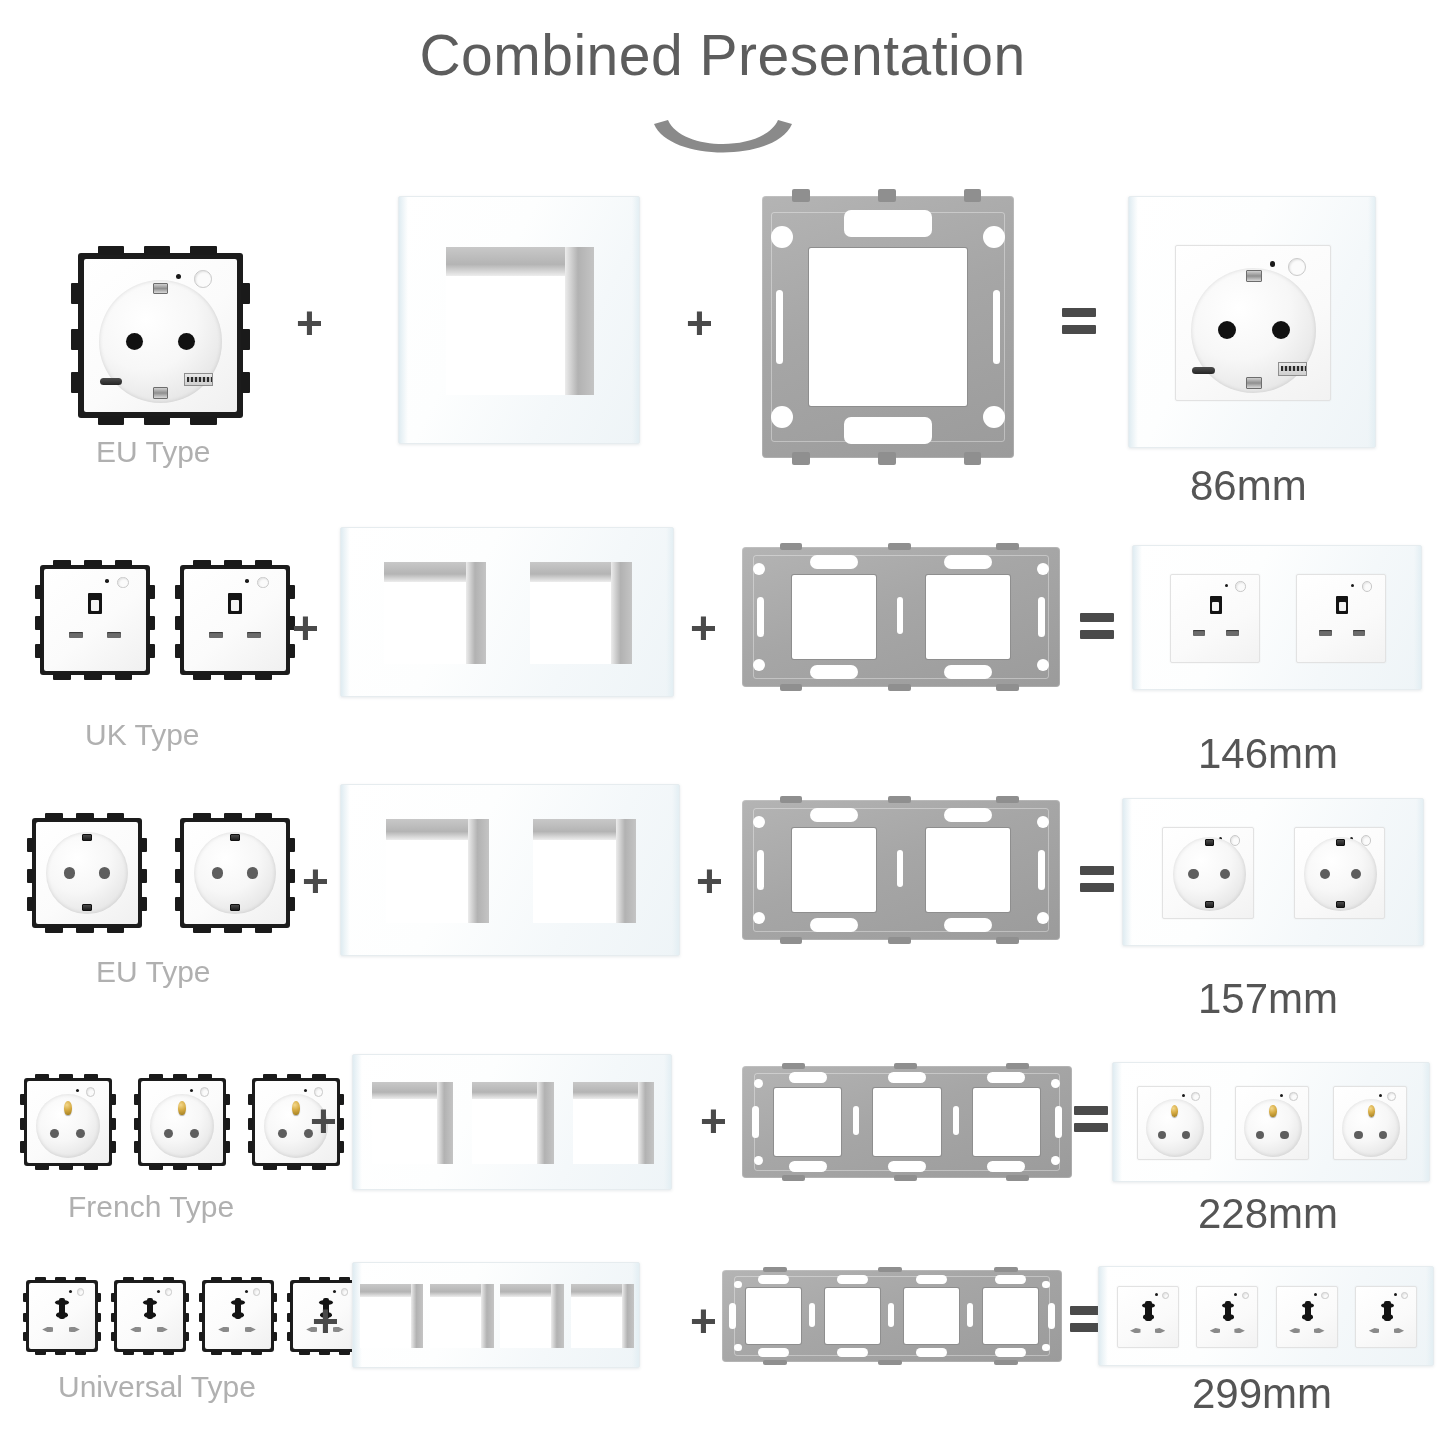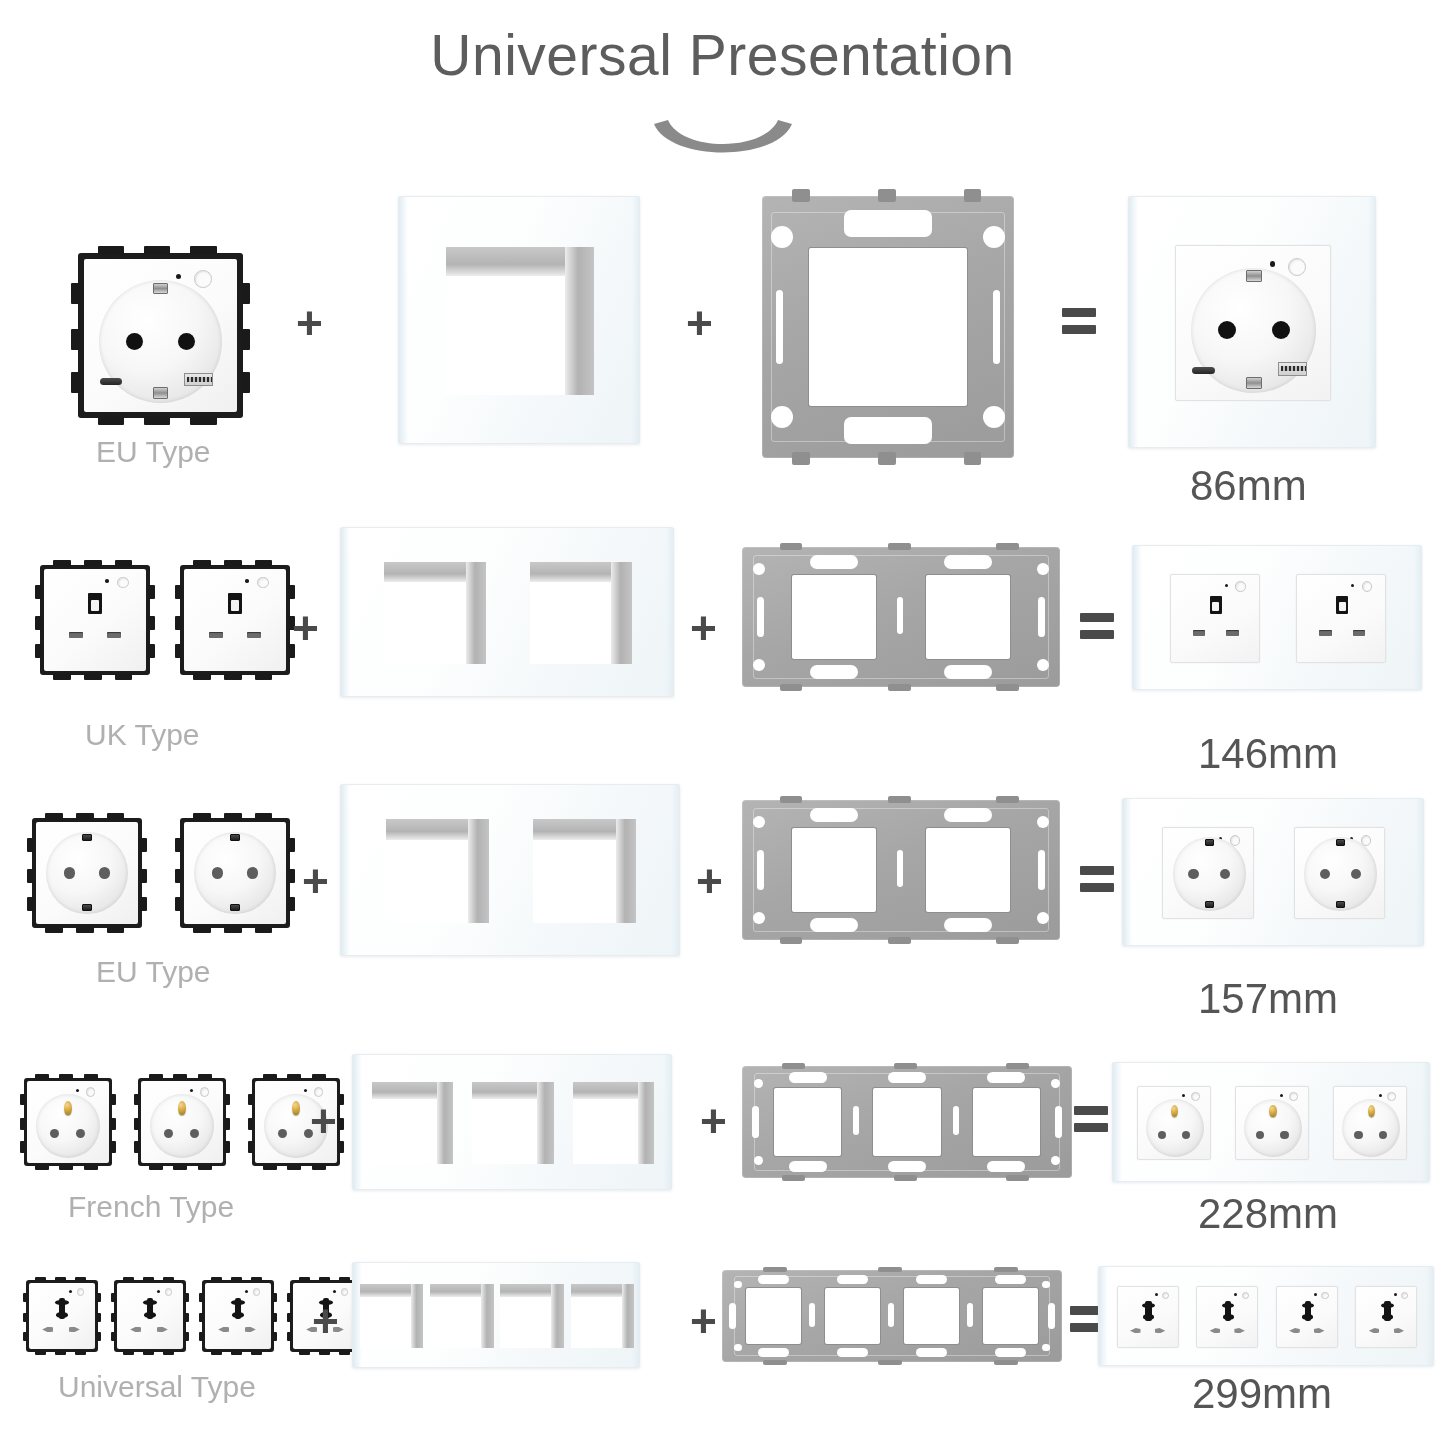--- a/index.html
+++ b/index.html
@@ -188,21 +188,21 @@
     background:linear-gradient(150deg,#ffffff,#fafafa 60%,#f2f2f2);
     border:1px solid #e2e2e2;
     border-radius:2px;
     box-sizing:border-box;
     box-shadow:0 0 2px rgba(0,0,0,.07);
   }
 </style>
 </head>
 <body>
 
-<div id="title">Universal Presentation</div>
+<div id="title">Combined Presentation</div>
 
 <div id="arc-wrap">
   <svg id="arc" width="150" height="56" viewBox="0 0 150 56">
     <path d="M6 6 C 22 44, 128 44, 144 6 L 130 2 C 116 34, 34 34, 20 2 Z" fill="#8a8a8a"></path>
   </svg>
 </div>
 
 <div id="rows-root">
     <div class="row" style="top: 0px;">
       <div class="module" style="left: 78px; top: 253px; width: 165px; height: 165px; padding: 5.775px;">

